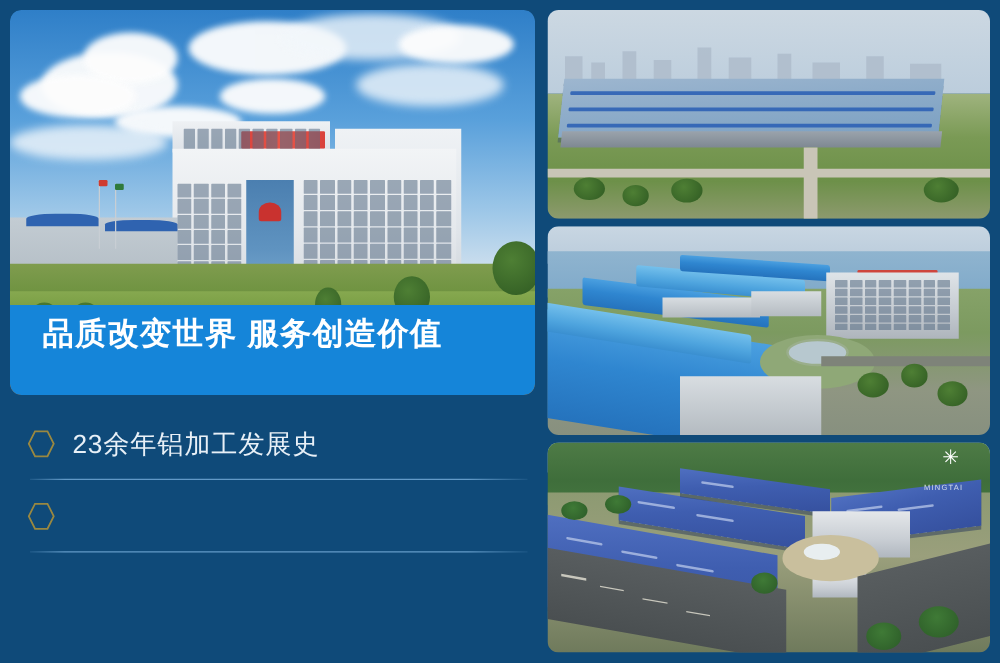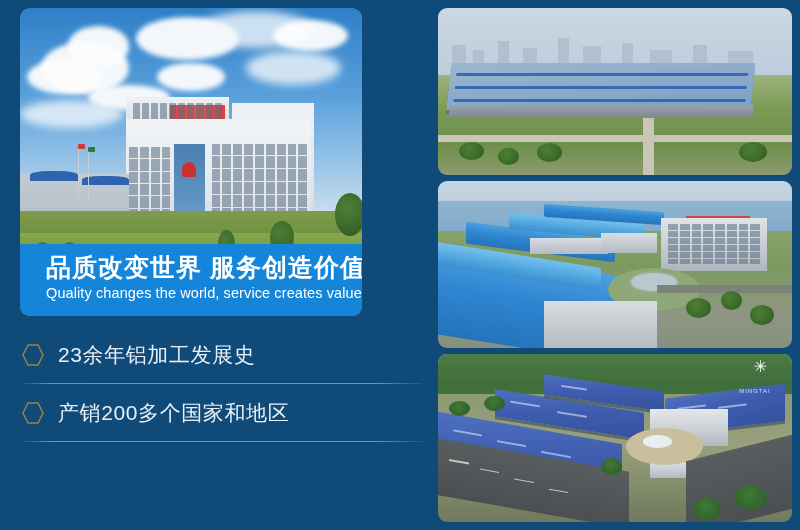--- a/index.html
+++ b/index.html
@@ -8,21 +8,21 @@
     background:#104a78;
     font-family:"Liberation Sans","DejaVu Sans",sans-serif;
     position:relative;
   }
   .page { position:absolute; inset:0; background:#0f4a79; }
 
   
   .left-col { position:absolute; left:8px; top:8px; width:420px; height:514px; }
 
   .hero-card {
-    position:absolute; left:12px; top:0; width:342px; height:308px;
+    position:absolute; left:0; top:0; width:420px; height:308px;
     border-radius:9px; overflow:hidden;
   }
   .hero-photo { position:absolute; inset:0; border-radius:9px; overflow:hidden; }
 
   
   .sky { position:absolute; left:0; top:0; right:0; height:68%;
          background:linear-gradient(180deg,#2f7fc8 0%,#59a0db 42%,#9fc8e8 78%,#cfe0ee 100%); }
   .cloud { position:absolute; background:#fdfdfd; border-radius:50%; filter:blur(2.5px); opacity:.95; }
   .cloud2 { position:absolute; background:#f2f7fb; border-radius:50%; filter:blur(4px); opacity:.8; }
 
@@ -344,21 +344,20 @@
         <div class="shrub" style="left:20%;top:77%;width:5%;height:5%;"></div>
         <div class="shrub" style="left:29%;top:77%;width:4%;height:5%;"></div>
         <div class="shrub" style="left:37%;top:78%;width:4%;height:4%;"></div>
         <div class="shrub" style="left:66%;top:79%;width:4%;height:5%;"></div>
         <div class="hedge" style="left:84%;top:78%;width:12%;height:3%;"></div>
         <div class="water" style="left:22%;top:82%;width:24%;height:3%;"></div>
         <div class="fence" style="left:2%;top:80%;width:16%;height:2%;"></div>
 
         <div class="banner">
           <div class="banner-cn">品质改变世界  服务创造价值</div>
-          <div class="banner-en">Quality changes the world, service creates value</div>
         </div>
       </div>
     </div>
 
     <div class="bullets">
 
       <div class="bullet-row">
         <span class="hex">
           <svg width="22" height="24" viewBox="0 0 22 24">
             <polygon points="6,2 16,2 21,12 16,22 6,22 1,12" fill="none" stroke="#9a8840" stroke-width="1.4"></polygon>
@@ -367,21 +366,20 @@
         <span class="bullet-text">23余年铝加工发展史</span>
         <span class="divider"></span>
       </div>
 
       <div class="bullet-row">
         <span class="hex">
           <svg width="22" height="24" viewBox="0 0 22 24">
             <polygon points="6,2 16,2 21,12 16,22 6,22 1,12" fill="none" stroke="#9a8840" stroke-width="1.4"></polygon>
           </svg>
         </span>
-        <span class="bullet-text">产销200多个国家和地区</span>
         <span class="divider"></span>
       </div>
 
 
     </div>
   </div>
 
   <div class="right-col">
 
     <div class="rcard r1">

